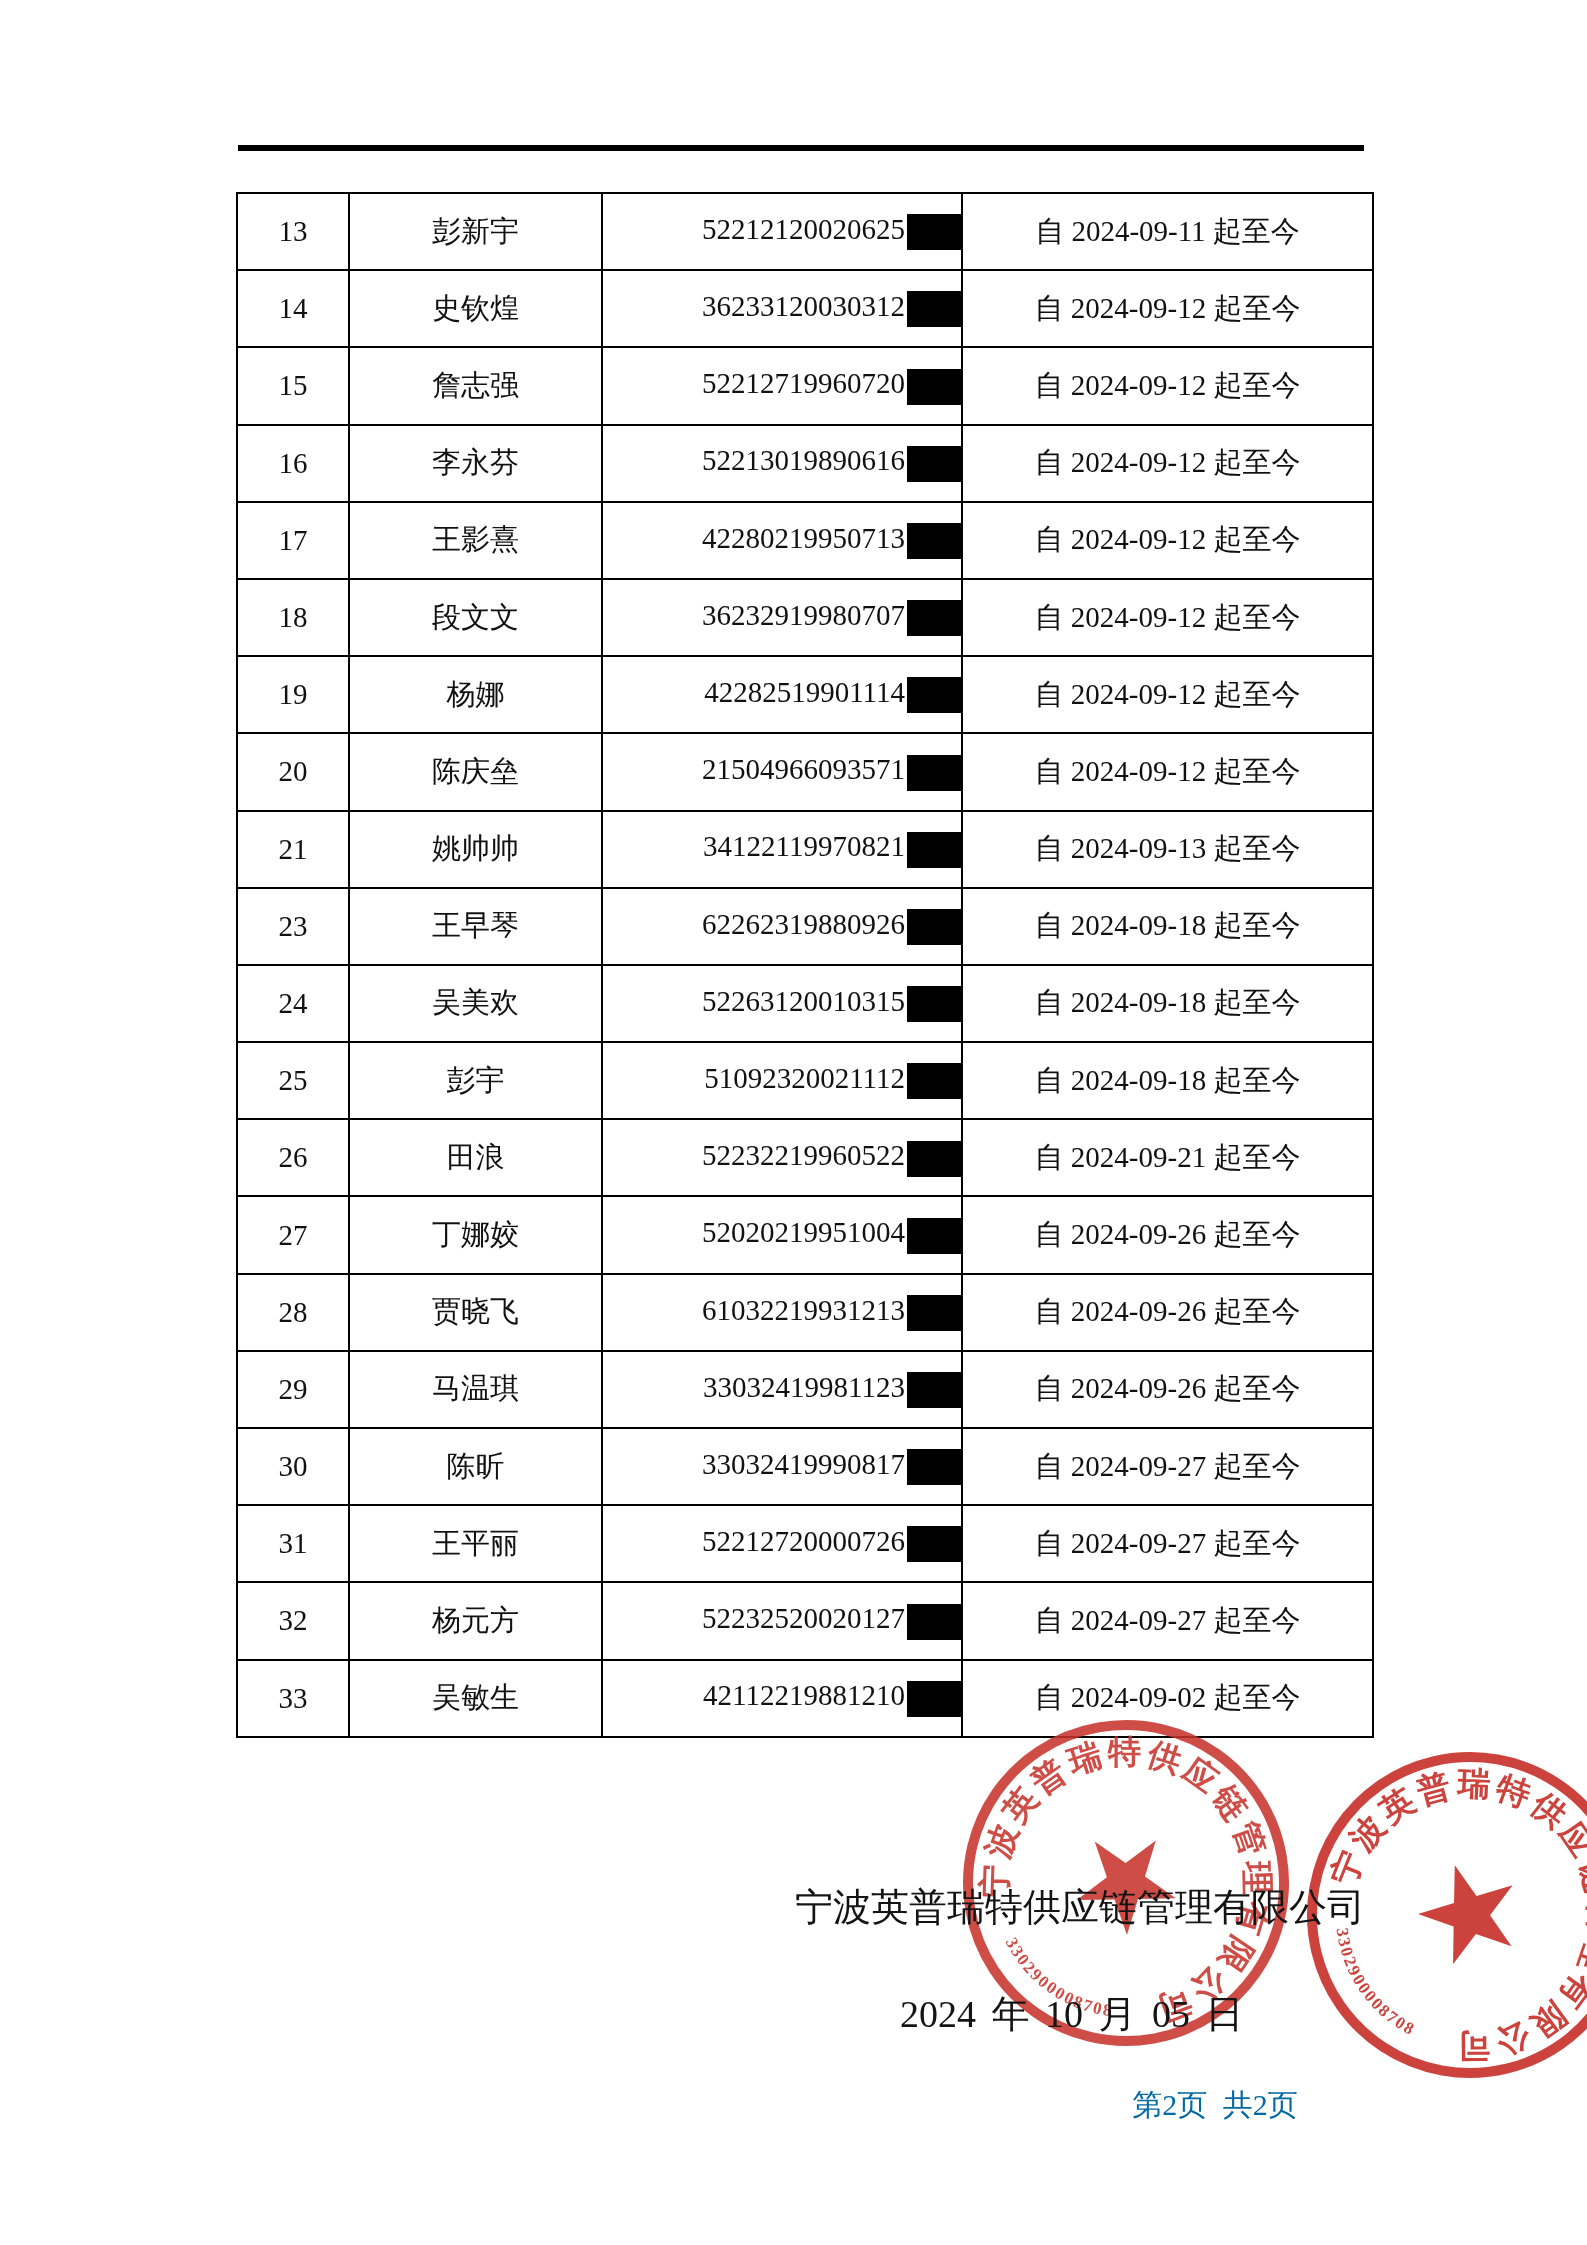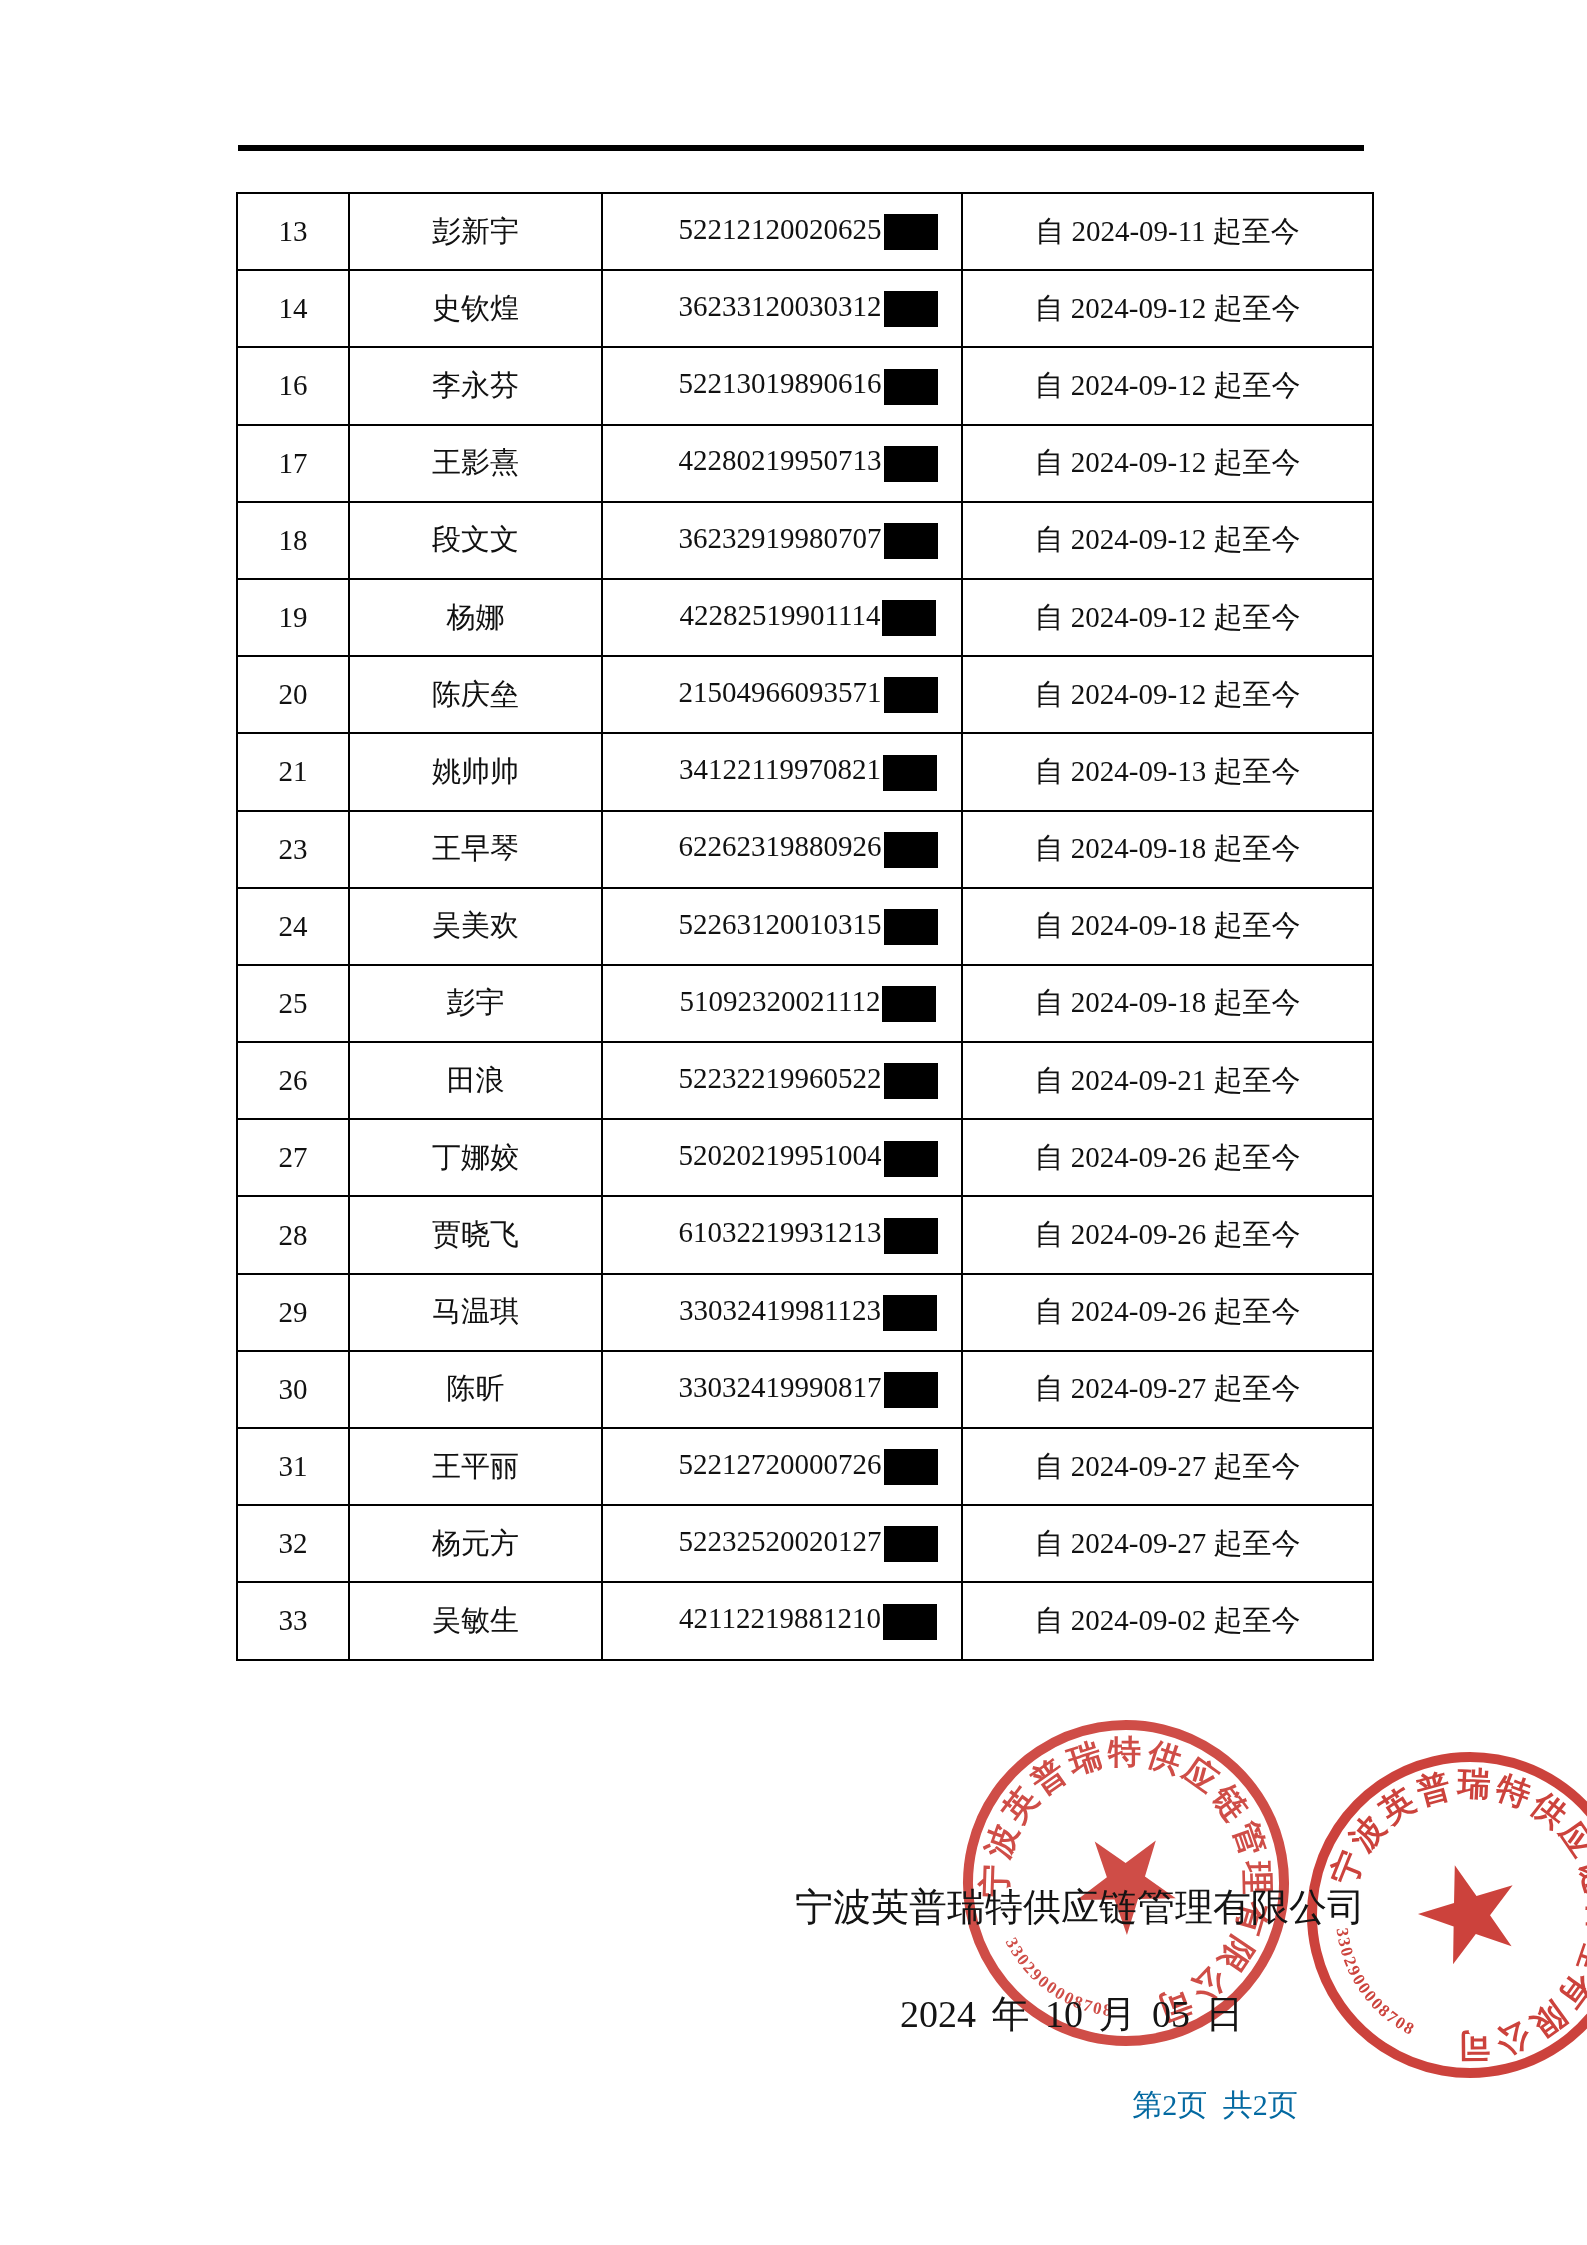--- a/index.html
+++ b/index.html
@@ -27,21 +27,21 @@
     font-size:29px;
     padding:0;
     white-space:nowrap;
     overflow:visible;
   }
   #roster col.c-seq{width:112px;}
   #roster col.c-name{width:253px;}
   #roster col.c-id{width:360px;}
   #roster col.c-date{width:411px;}
   #roster td.id-cell{
-    text-align:center;padding-left:52px;
+    text-align:right;padding-left:52px;
   }
   .redact{
     display:inline-block;width:54px;height:36px;background:#000;
     vertical-align:middle;margin-left:2px;
   }
   tr.id-top td.id-cell{vertical-align:top;padding-top:3px;}
   .sig-line{
     position:absolute;
     font-size:38px;color:#141414;
     white-space:nowrap;
@@ -79,20 +79,26 @@
       <td class="id-cell"><span class="idnum">52212120020625</span><span class="redact"></span></td>
       <td>自 2024-09-11 起至今</td>
     </tr>
         <tr>
       <td>14</td>
       <td>史钦煌</td>
       <td class="id-cell"><span class="idnum">36233120030312</span><span class="redact"></span></td>
       <td>自 2024-09-12 起至今</td>
     </tr>
         <tr>
+      <td>15</td>
+      <td>詹志强</td>
+      <td class="id-cell"><span class="idnum">52212719960720</span><span class="redact"></span></td>
+      <td>自 2024-09-12 起至今</td>
+    </tr>
+        <tr>
       <td>16</td>
       <td>李永芬</td>
       <td class="id-cell"><span class="idnum">52213019890616</span><span class="redact"></span></td>
       <td>自 2024-09-12 起至今</td>
     </tr>
         <tr>
       <td>17</td>
       <td>王影熹</td>
       <td class="id-cell"><span class="idnum">42280219950713</span><span class="redact"></span></td>
       <td>自 2024-09-12 起至今</td>

